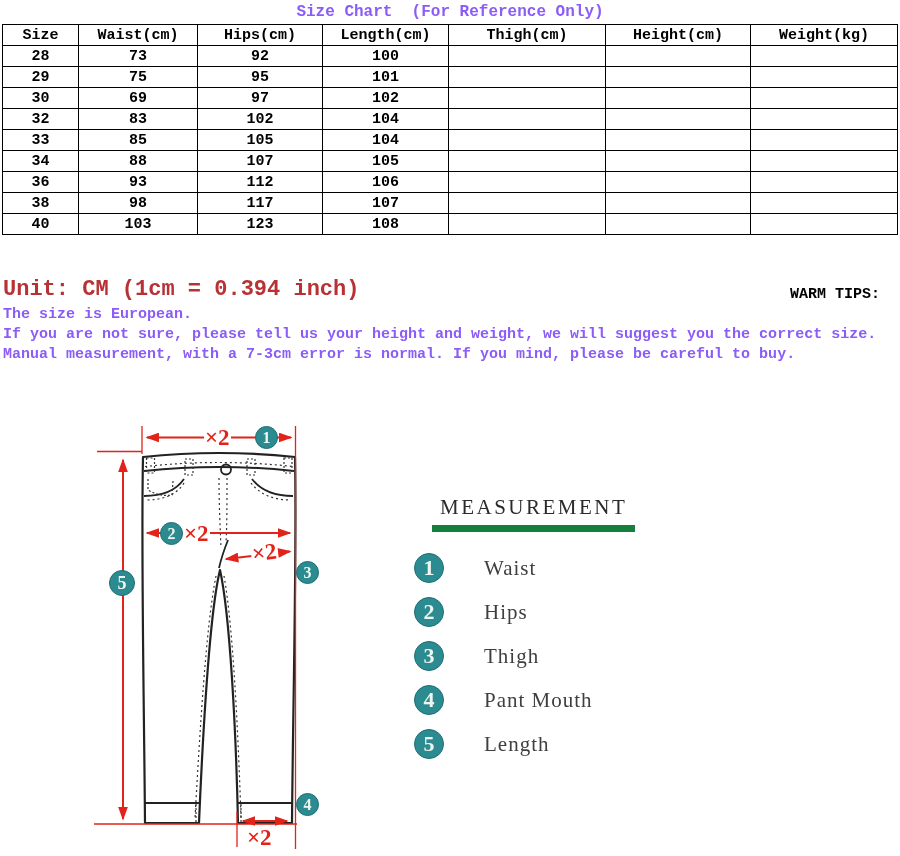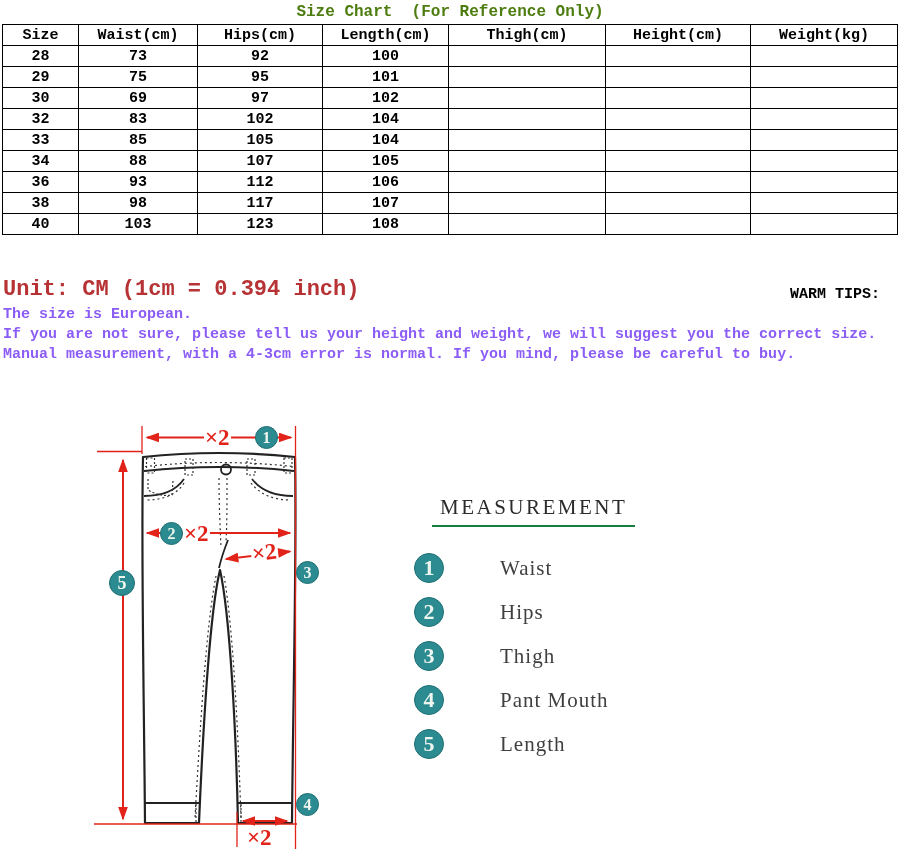--- a/index.html
+++ b/index.html
@@ -8,21 +8,21 @@
     --unit-red:#b73234;
   }
   html,body{margin:0;padding:0;}
   body{
     width:900px;height:856px;position:relative;background:#ffffff;
     font-family:"Liberation Mono",monospace;overflow:hidden;
   }
   
   .chart-title{
     position:absolute;top:3px;left:0;width:900px;text-align:center;
-    font:bold 16px "Liberation Mono",monospace;color:#4d7c0f;white-space:pre;
+    font:bold 16px "Liberation Mono",monospace;color:#8b5cf6;white-space:pre;
   }
   table.size-table{
     position:absolute;left:2px;top:24px;width:895px;
     border-collapse:collapse;table-layout:fixed;
   }
   table.size-table th,table.size-table td{
     border:1.5px solid #000;height:21px;padding:0;margin:0;
     text-align:center;vertical-align:middle;
     font:bold 15px "Liberation Mono",monospace;color:#000;
     box-sizing:border-box;overflow:hidden;
@@ -58,35 +58,35 @@
   }
   .badge-1{left:255px;top:426px;}
   .badge-2{left:160px;top:522px;}
   .badge-3{left:296px;top:561px;}
   .badge-4{left:296px;top:793px;}
   .badge-5{left:109px;top:570px;width:26px;height:26px;font-size:18px;}
   
   .measure-title{
     position:absolute;left:432px;top:495px;
     font:21px "Liberation Serif",serif;letter-spacing:2.5px;color:#2b2b2b;
-    border-bottom:2px solid #15803d;padding:0 8px 5px 8px;white-space:pre;
+    border-bottom:7px solid #15803d;padding:0 8px 5px 8px;white-space:pre;
   }
   .legend{
     position:absolute;left:414px;top:553px;
     display:flex;flex-direction:column;gap:14px;
   }
   .legend-item{display:flex;align-items:center;height:30px;}
   .legend-circle{
     width:30px;height:30px;border-radius:50%;flex:0 0 30px;
     background:var(--teal);border:1px solid #1d6e73;box-sizing:border-box;
     color:#eef5ee;font:bold 22px "Liberation Serif",serif;
     display:flex;align-items:center;justify-content:center;line-height:1;
   }
   .legend-label{
-    margin-left:56px;font:21px "Liberation Serif",serif;color:#3f3f3f;
+    margin-left:40px;font:21px "Liberation Serif",serif;color:#3f3f3f;
     letter-spacing:1px;white-space:pre;
   }
 </style>
 </head>
 <body>
 
 <div class="chart-title">Size Chart  (For Reference Only)</div>
 
 <table class="size-table">
   <colgroup>
@@ -191,21 +191,21 @@
         <td></td>
         <td></td>
       </tr>
     </tbody>
 </table>
 
 <div class="unit-line">Unit: CM (1cm = 0.394 inch)</div>
 <div class="warm-tips">WARM TIPS:</div>
 <div class="note note1">The size is European.</div>
 <div class="note note2">If you are not sure, please tell us your height and weight, we will suggest you the correct size.</div>
-<div class="note note3">Manual measurement, with a 4-3cm error is normal. If you mind, please be careful to buy.</div>
+<div class="note note3">Manual measurement, with a 7-3cm error is normal. If you mind, please be careful to buy.</div>
 
 <svg class="pants-svg" width="400" height="456" viewBox="0 0 400 456">
   <defs>
     <marker id="arr" markerUnits="strokeWidth" markerWidth="7" markerHeight="5" refX="6.2" refY="2.5" orient="auto-start-reverse">
       <path d="M0,0 L7,2.5 L0,5 Z" fill="#e2231a"></path>
     </marker>
   </defs>
 
   <path d="M143,57 Q219,49 295,57 C297,150 293,300 292,423 L238,423
            C236,330 230,215 220,170 C209,215 203,330 199,423 L145,423

